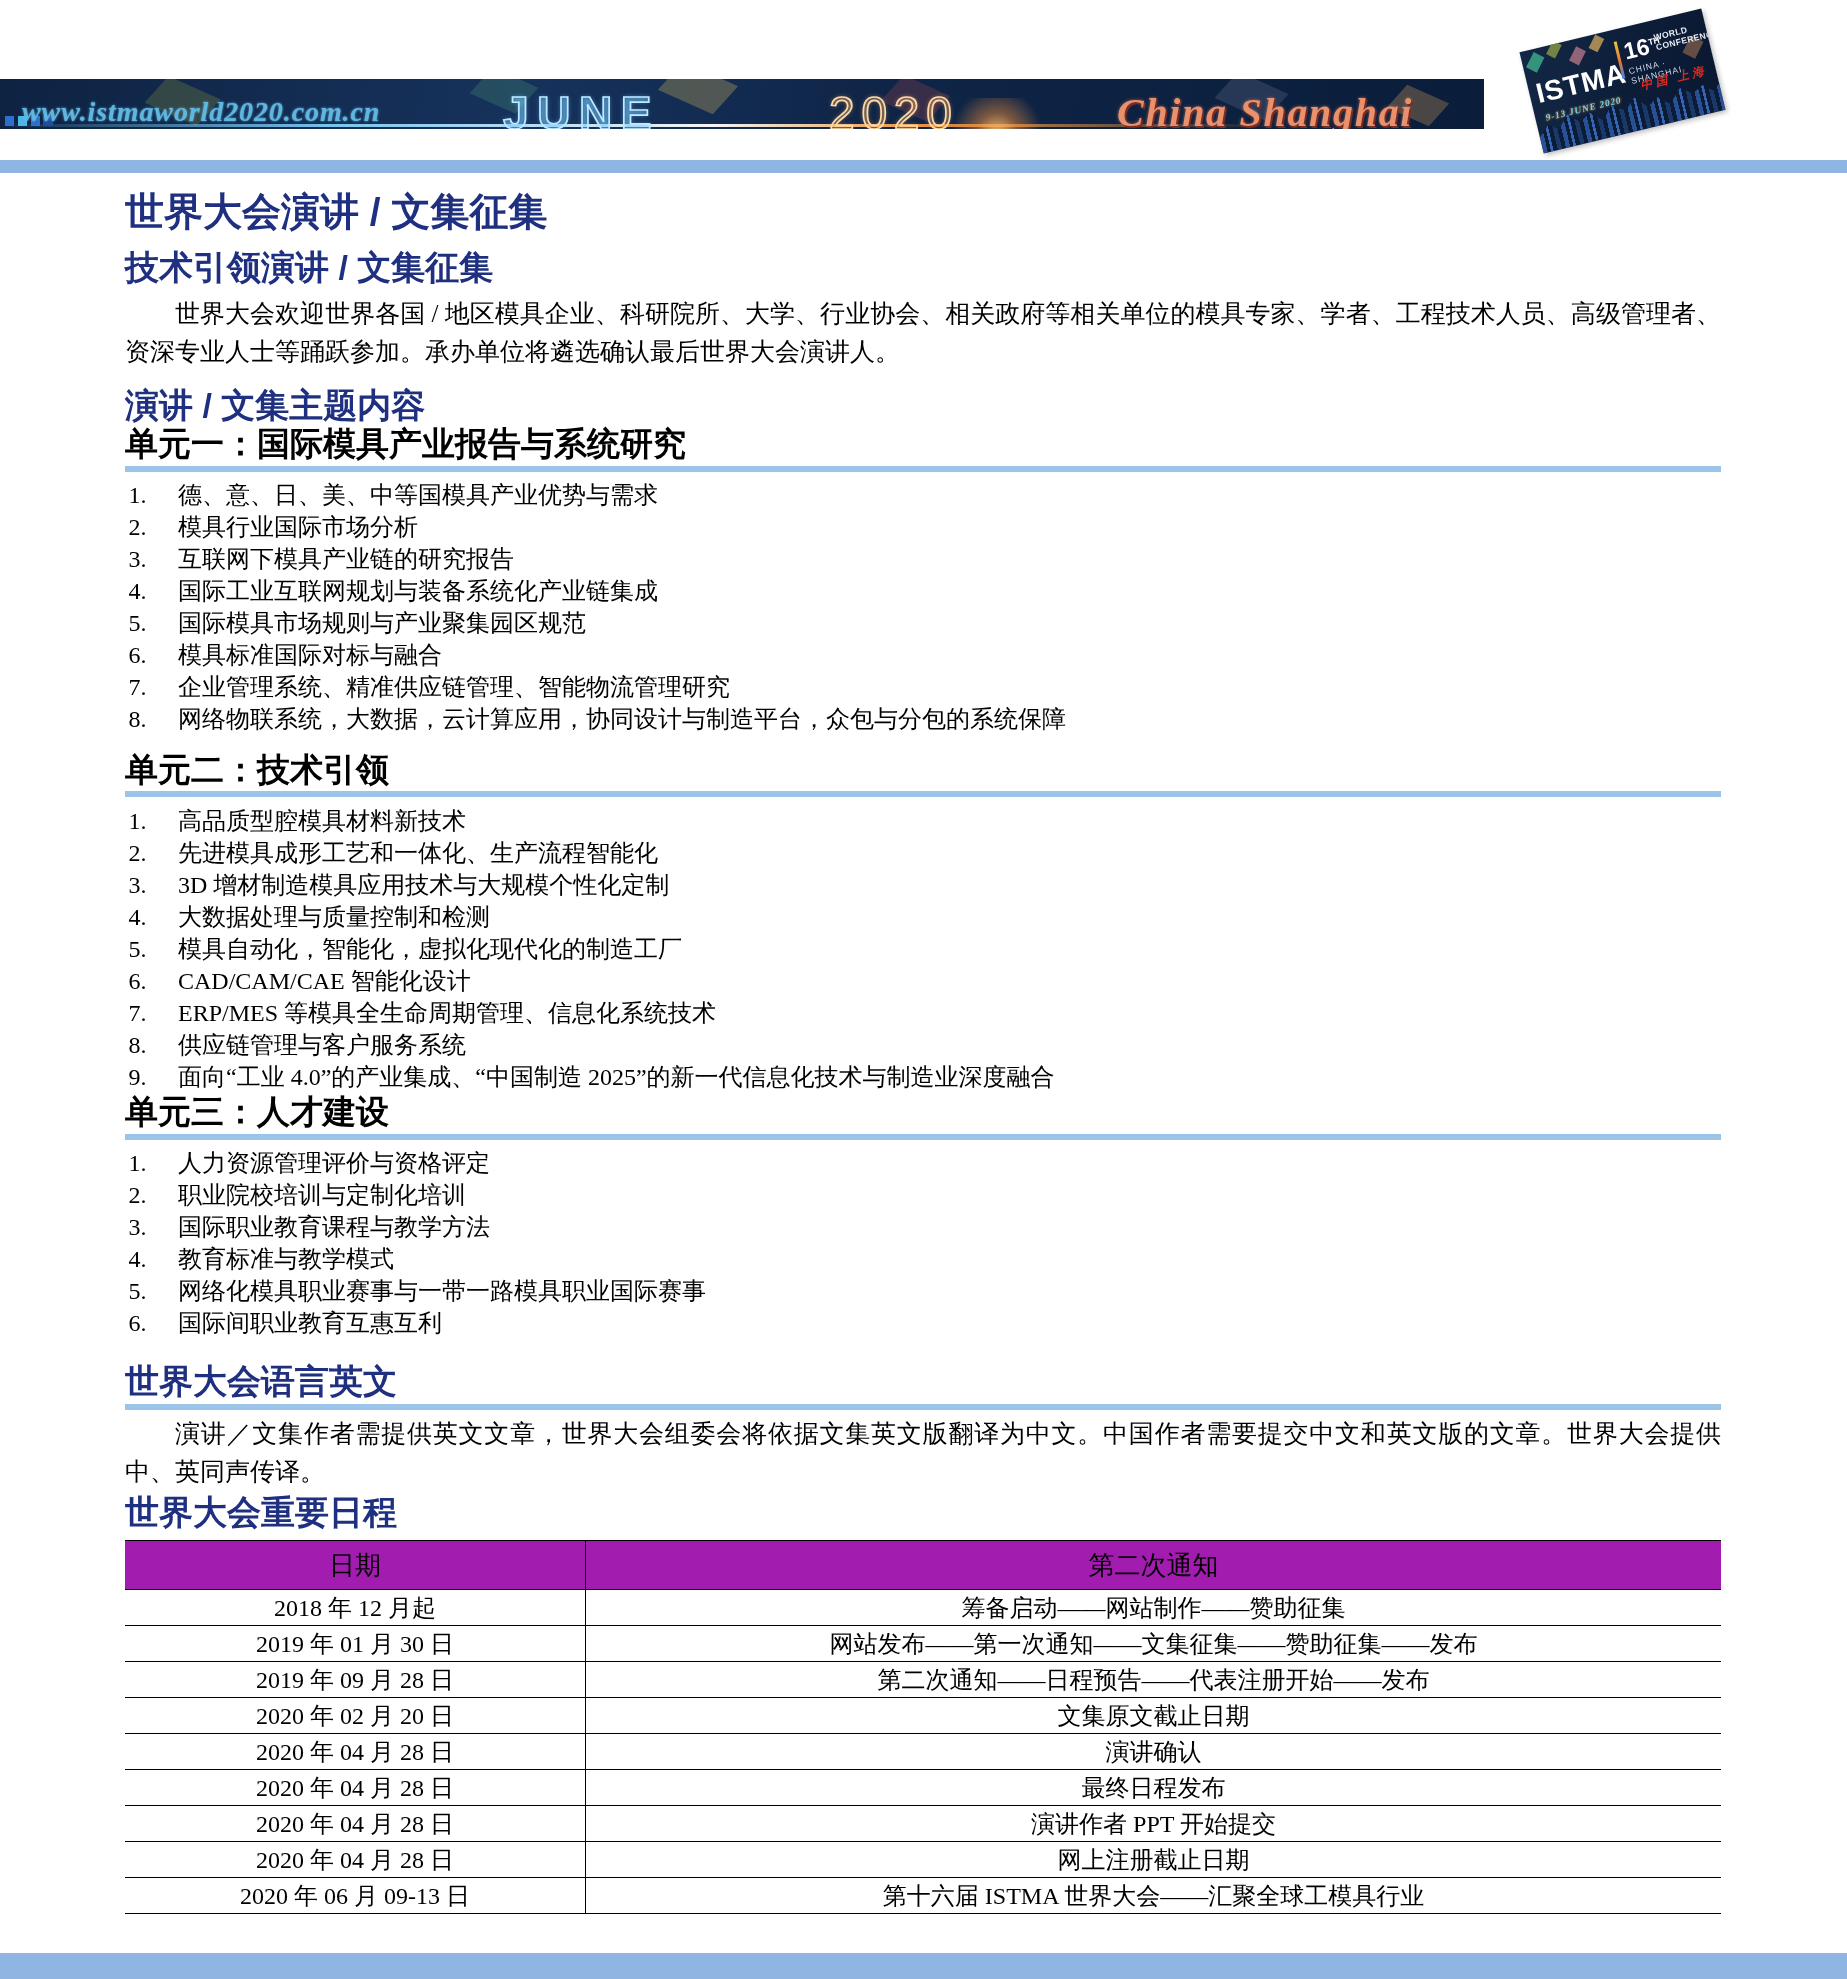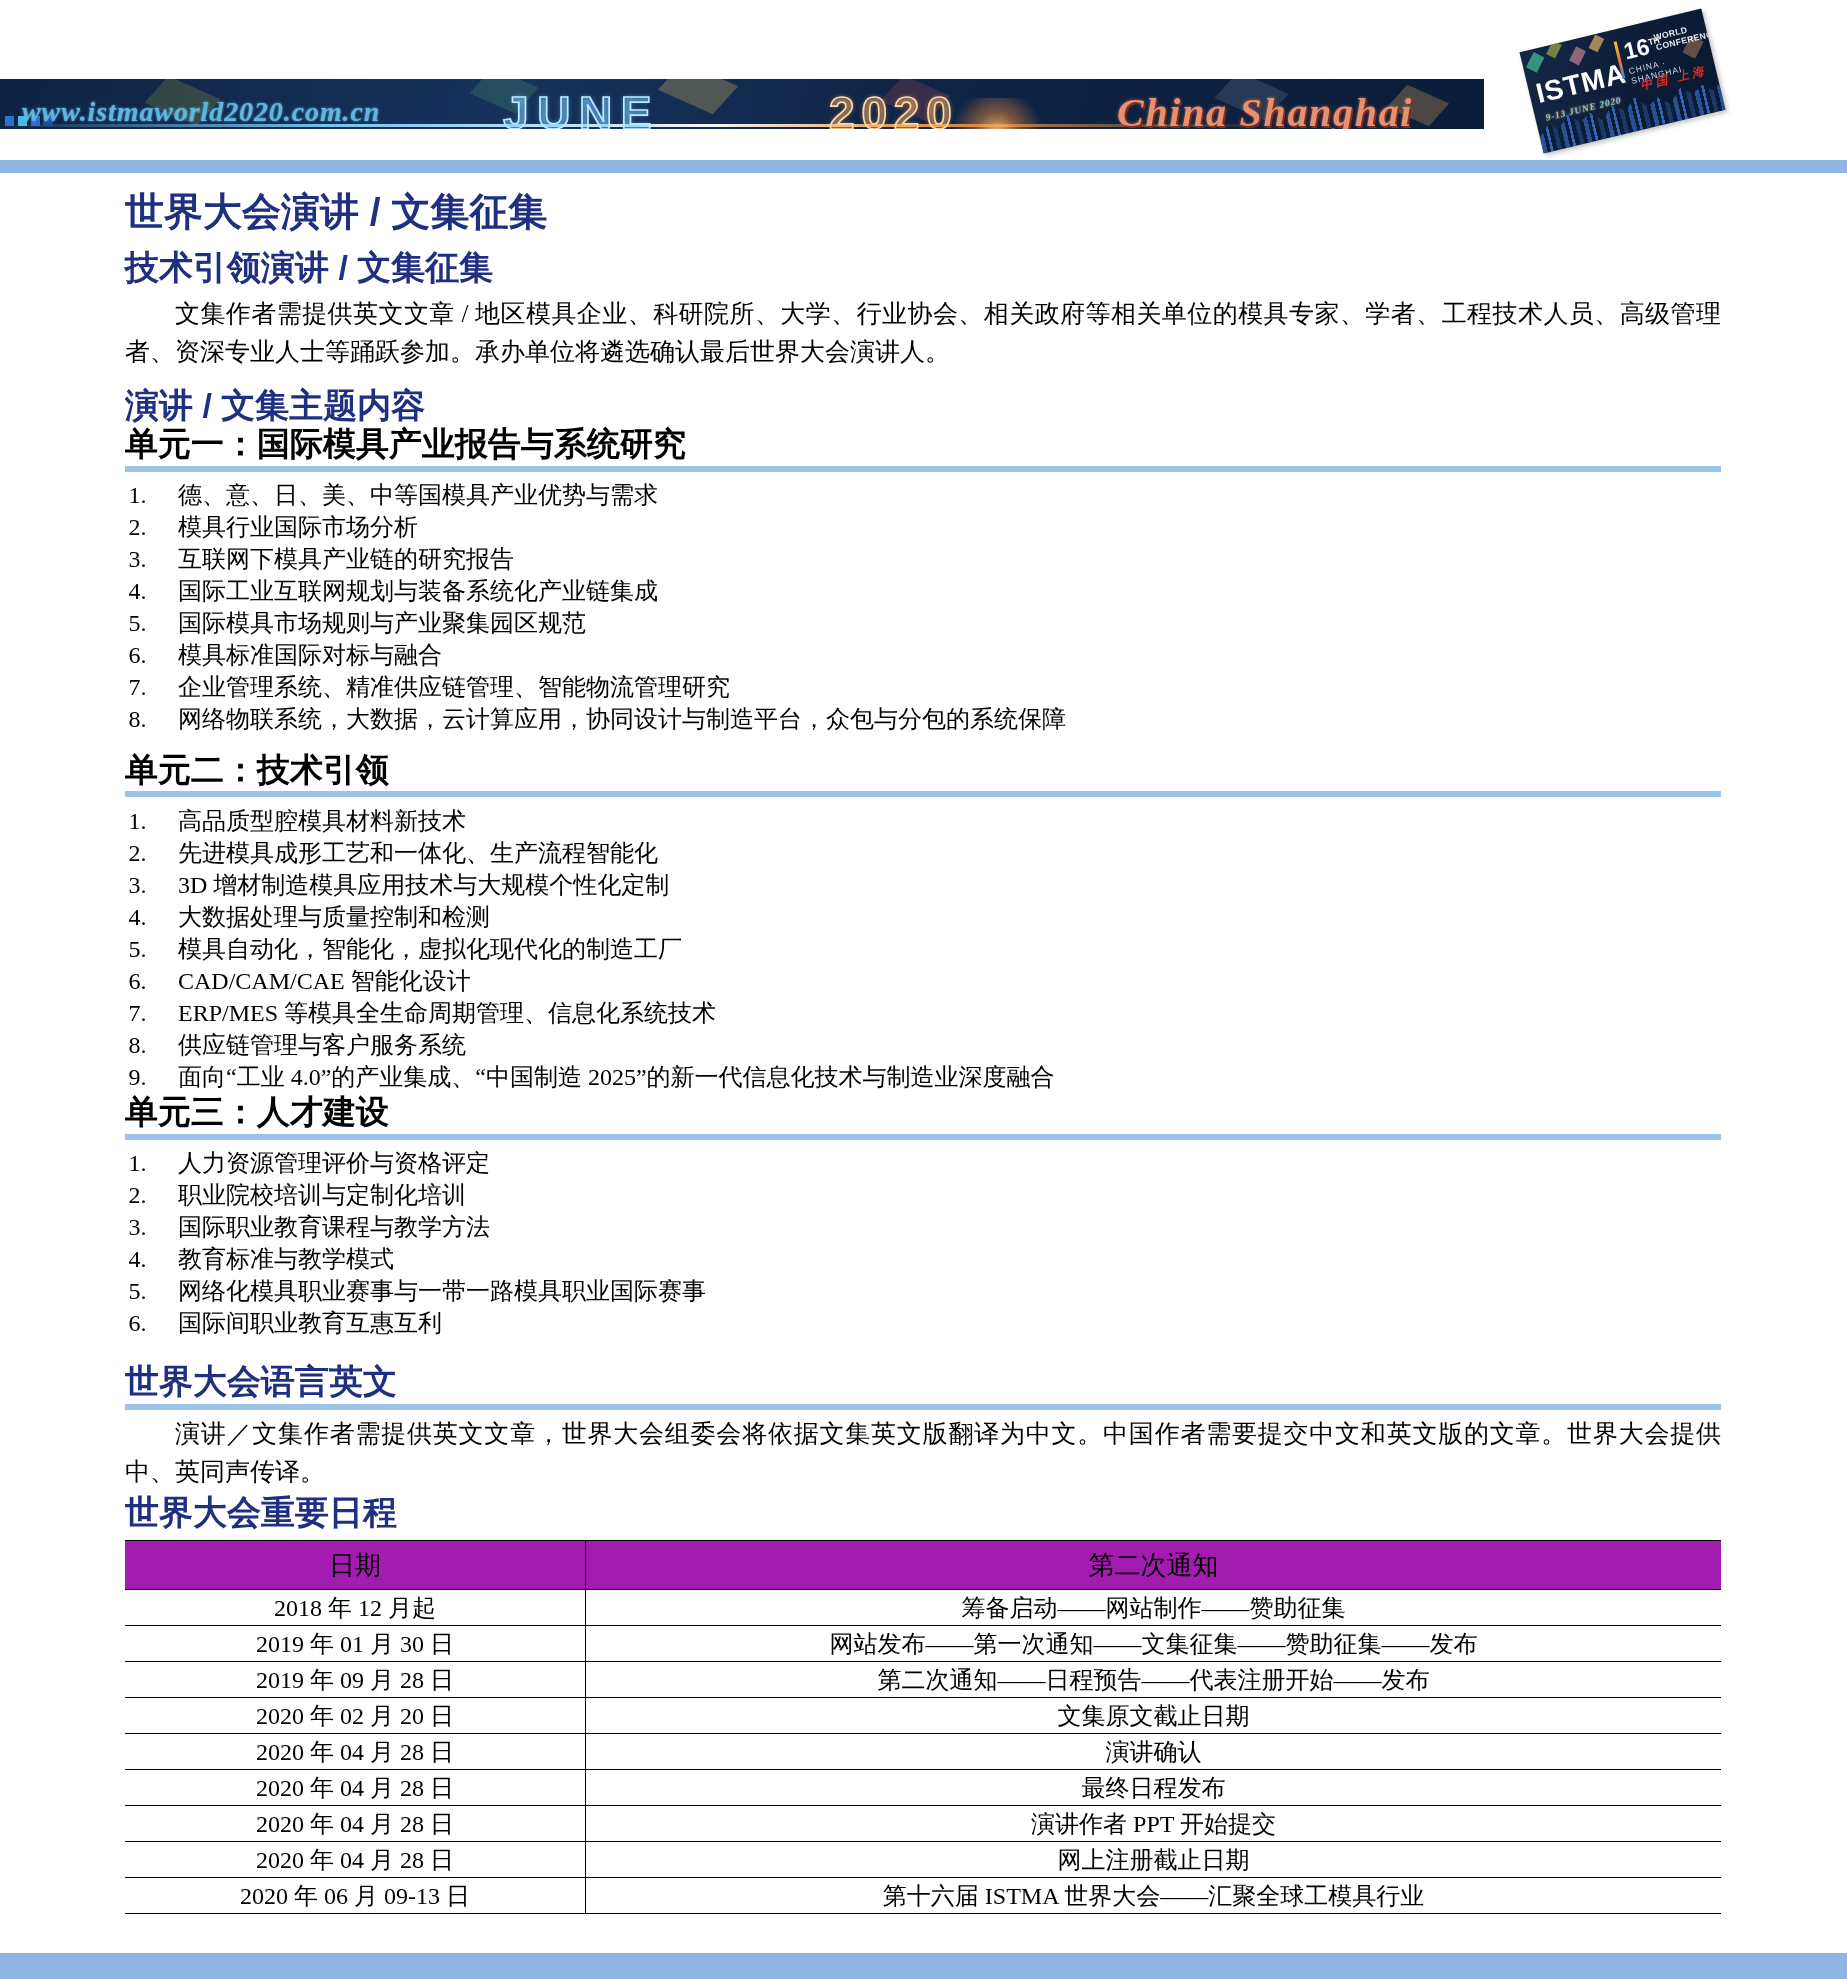--- a/index.html
+++ b/index.html
@@ -19,21 +19,21 @@
   .pixels{position:absolute;left:5.1px;bottom:3.4px;display:flex;gap:3.4px;}
   .pixels i{width:9.4px;height:9.4px;background:#2d6fd1;}
   .pixels i:nth-child(2){background:#49b7e8;}
   .pixels i:nth-child(4){background:#1c4ea0;}
   .banner-url{position:absolute;left:22px;top:17px;font-style:italic;font-weight:bold;
               font-size:28px;color:#5fb7e0;text-shadow:0 0 2.6px rgba(120,210,255,.8);letter-spacing:0.9px;}
   .banner-month{position:absolute;left:503px;top:6.8px;font-family:"Liberation Sans","DejaVu Sans",sans-serif;
               font-size:46px;font-weight:bold;letter-spacing:8.6px;color:rgba(170,230,255,.18);
               -webkit-text-stroke:1.7px #bfe9ff;text-shadow:0 0 5.1px rgba(90,190,255,.6);}
   .banner-year{position:absolute;left:829px;top:6.8px;font-family:"Liberation Sans","DejaVu Sans",sans-serif;
-              font-size:46px;font-weight:bold;letter-spacing:6.8px;color:rgba(255,220,170,.15);
+              font-size:46px;font-weight:normal;letter-spacing:6.8px;color:rgba(255,220,170,.15);
               -webkit-text-stroke:1.7px #ffd9a6;text-shadow:0 0 5.1px rgba(255,170,80,.55);}
   .banner-loc{position:absolute;left:1117px;top:10.3px;font-style:italic;font-weight:bold;
               font-size:40px;color:#e9906c;text-shadow:1.7px 1.7px 0 #7e2b20,0 0 3.4px rgba(255,150,110,.6);
               letter-spacing:1.7px;}
 
   
   .badge{position:absolute;left:1529px;top:29px;width:187px;height:104px;
          transform:rotate(-13.5deg);transform-origin:center;
          background:linear-gradient(118deg,#132846 0%,#0d1d38 55%,#0a1830 100%);
          box-shadow:1.7px 2.6px 5.1px rgba(0,0,0,.25);overflow:hidden;}
@@ -124,21 +124,21 @@
     <div class="badge-sky"></div>
   </div>
 
   <div class="top-bar"></div>
 
   <div class="content">
 
     <h1 class="doc-title">世界大会演讲 / 文集征集</h1>
 
     <h2 class="h-navy">技术引领演讲 / 文集征集</h2>
-    <p class="body">文集作者需提供英文文章 / 地区模具企业、科研院所、大学、行业协会、相关政府等相关单位的模具专家、学者、工程技术人员、高级管理者、资深专业人士等踊跃参加。承办单位将遴选确认最后世界大会演讲人。</p>
+    <p class="body">世界大会欢迎世界各国 / 地区模具企业、科研院所、大学、行业协会、相关政府等相关单位的模具专家、学者、工程技术人员、高级管理者、资深专业人士等踊跃参加。承办单位将遴选确认最后世界大会演讲人。</p>
 
     <h2 class="h-navy">演讲 / 文集主题内容</h2>
 
     <h3 class="h-unit mt20">单元一：国际模具产业报告与系统研究</h3>
     <div class="rule"></div>
     <ol class="items">
       <li>德、意、日、美、中等国模具产业优势与需求</li>
       <li>模具行业国际市场分析</li>
       <li>互联网下模具产业链的研究报告</li>
       <li>国际工业互联网规划与装备系统化产业链集成</li>

